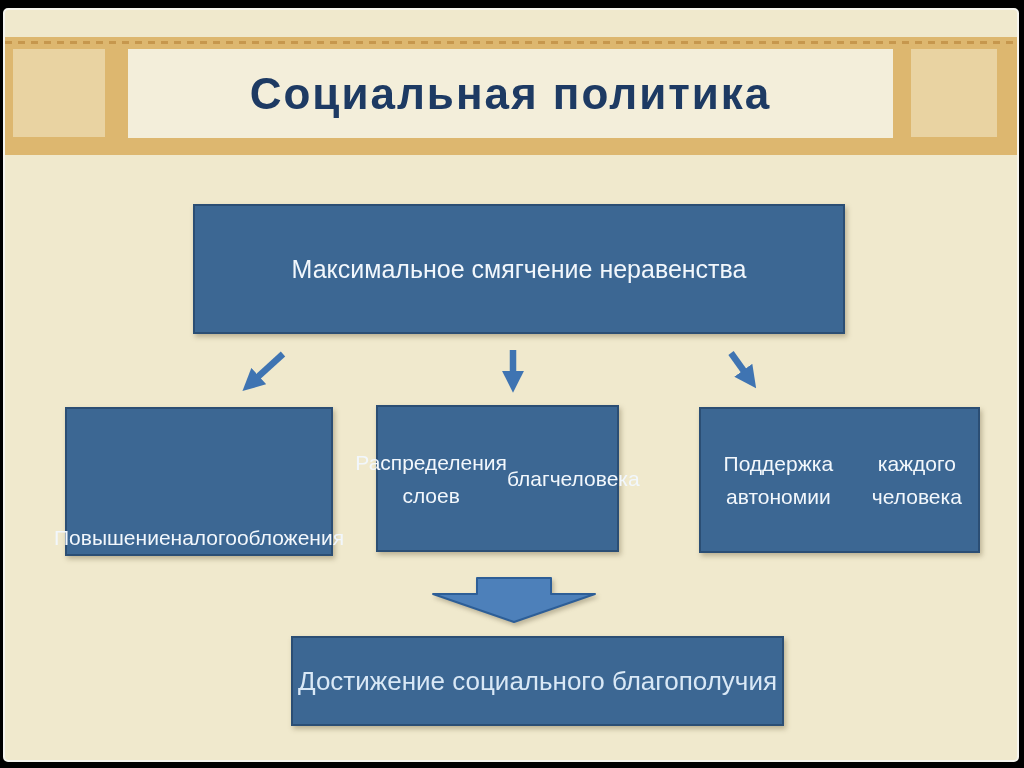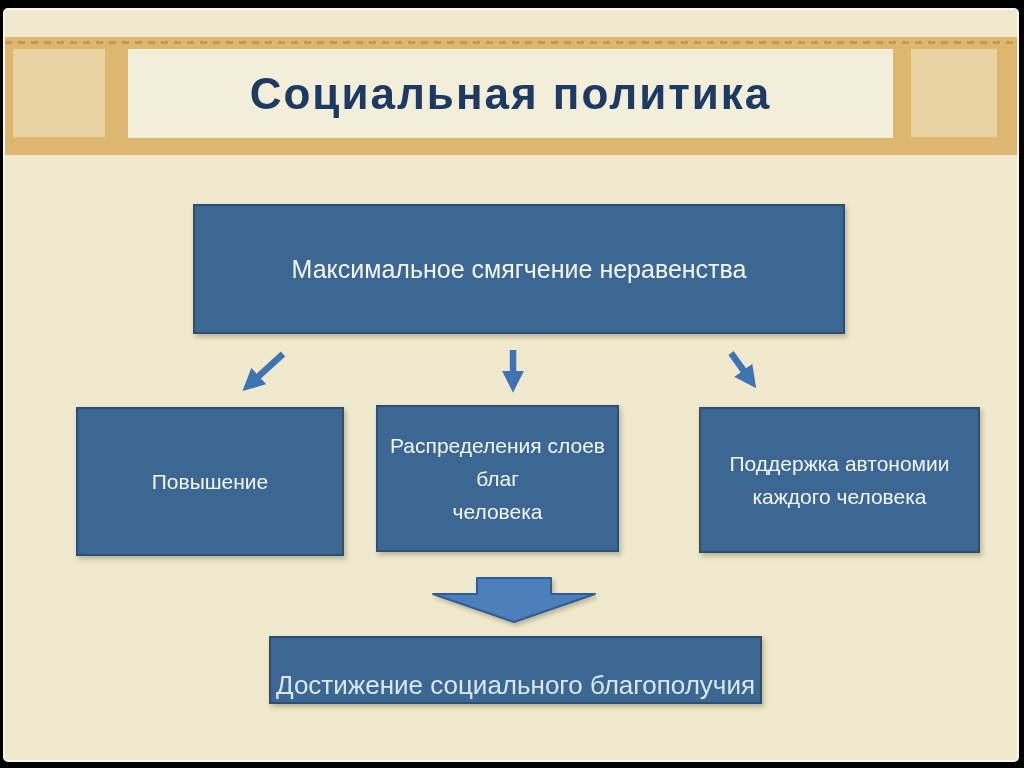--- a/index.html
+++ b/index.html
@@ -13,31 +13,31 @@
              background:repeating-linear-gradient(90deg,var(--band_dash,#c6974d) 0 7px,transparent 7px 13px);}
   .band-panel{position:absolute;top:12px;height:88px;background:var(--panel_side,#e9d3a2);}
   .band-panel.left{left:8px;width:92px;}
   .band-panel.right{left:906px;width:86px;}
   .title-panel{position:absolute;left:123px;top:12px;width:765px;height:89px;
                background:var(--panel_title,#f3eeda);display:flex;align-items:center;justify-content:center;}
   .slide-title{margin:0;font-size:44px;font-weight:bold;letter-spacing:2px;
                color:var(--title_text,#1d3a63);}
   
   .bluebox{position:absolute;background:var(--box_fill,#3c6793);border:2px solid var(--box_border,#2b4e74);
-           box-sizing:border-box;display:flex;flex-direction:column;align-items:center;justify-content:center;
+           box-sizing:border-box;display:flex;align-items:center;justify-content:center;
            text-align:center;color:var(--box_text,#f2f7fc);
            box-shadow:2px 3px 5px rgba(90,75,40,.35);}
   .bluebox .line{display:block;}
   .top-box{left:188px;top:194px;width:652px;height:130px;font-size:25px;line-height:38px;}
   .branch-box{font-size:21px;line-height:33px;}
-  .branch-left{left:71px;top:397px;width:268px;height:149px;}
+  .branch-left{left:60px;top:397px;width:268px;height:149px;align-items:flex-end;}
   .branch-mid{left:371px;top:395px;width:243px;height:147px;}
   .branch-right{left:694px;top:397px;width:281px;height:146px;}
-  .result-box{left:264px;top:626px;width:493px;height:68px;font-size:26px;line-height:34px;
-              color:var(--result_text,#d9e8f6);justify-content:flex-end;}
+  .result-box{left:286px;top:626px;width:493px;height:90px;font-size:26px;line-height:34px;
+              color:var(--result_text,#d9e8f6);}
   
   .arrows-svg{position:absolute;left:-5px;top:335px;width:1024px;height:62px;}
   .arrow-line{stroke:var(--arrow,#3f74b2);stroke-width:6.5;fill:none;}
   .arrow-fill{fill:var(--arrow,#3f74b2);}
   .block-arrow-svg{position:absolute;left:415px;top:560px;width:200px;height:60px;
                    filter:drop-shadow(2px 3px 2px rgba(70,60,35,.3));}
   .block-arrow{fill:var(--block_arrow_fill,#4d80ba);stroke:var(--block_arrow_stroke,#2d5e97);
                stroke-width:2;stroke-linejoin:round;}
 </style>
 </head>
@@ -65,20 +65,21 @@
           <path d="M0 0 L10 5 L0 10 z" class="arrow-fill"></path>
         </marker>
       </defs>
       <path class="arrow-line" d="M283 354 L249 385" marker-end="url(#ah)"></path>
       <path class="arrow-line" d="M513 350 L513 384" marker-end="url(#ah)"></path>
       <path class="arrow-line" d="M731 353 L751 381" marker-end="url(#ah)"></path>
     </svg>
 
     <div class="bluebox branch-box branch-left">
       <span class="line">Повышение</span>
+      <span class="line">налогообложения</span>
     </div>
 
     <div class="bluebox branch-box branch-mid">
       <span class="line">Распределения слоев</span>
       <span class="line">благ</span>
       <span class="line">человека</span>
     </div>
 
     <div class="bluebox branch-box branch-right">
       <span class="line">Поддержка автономии</span>

